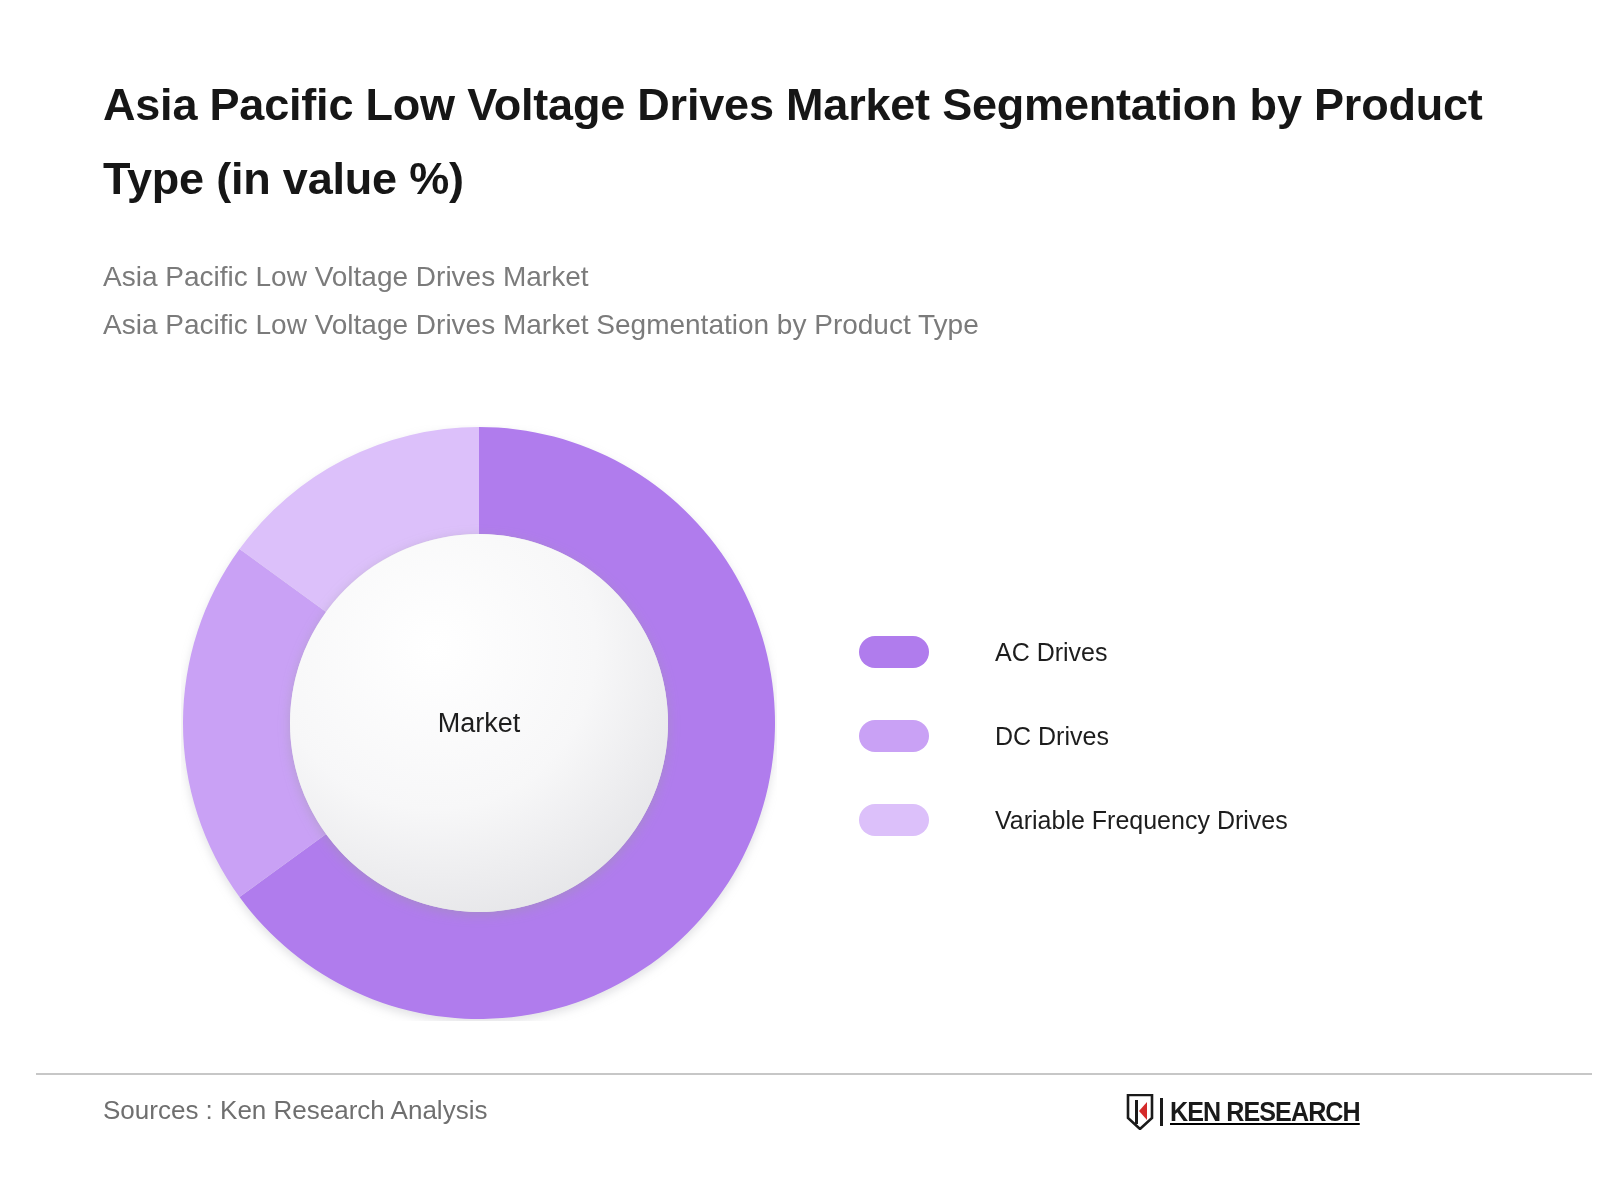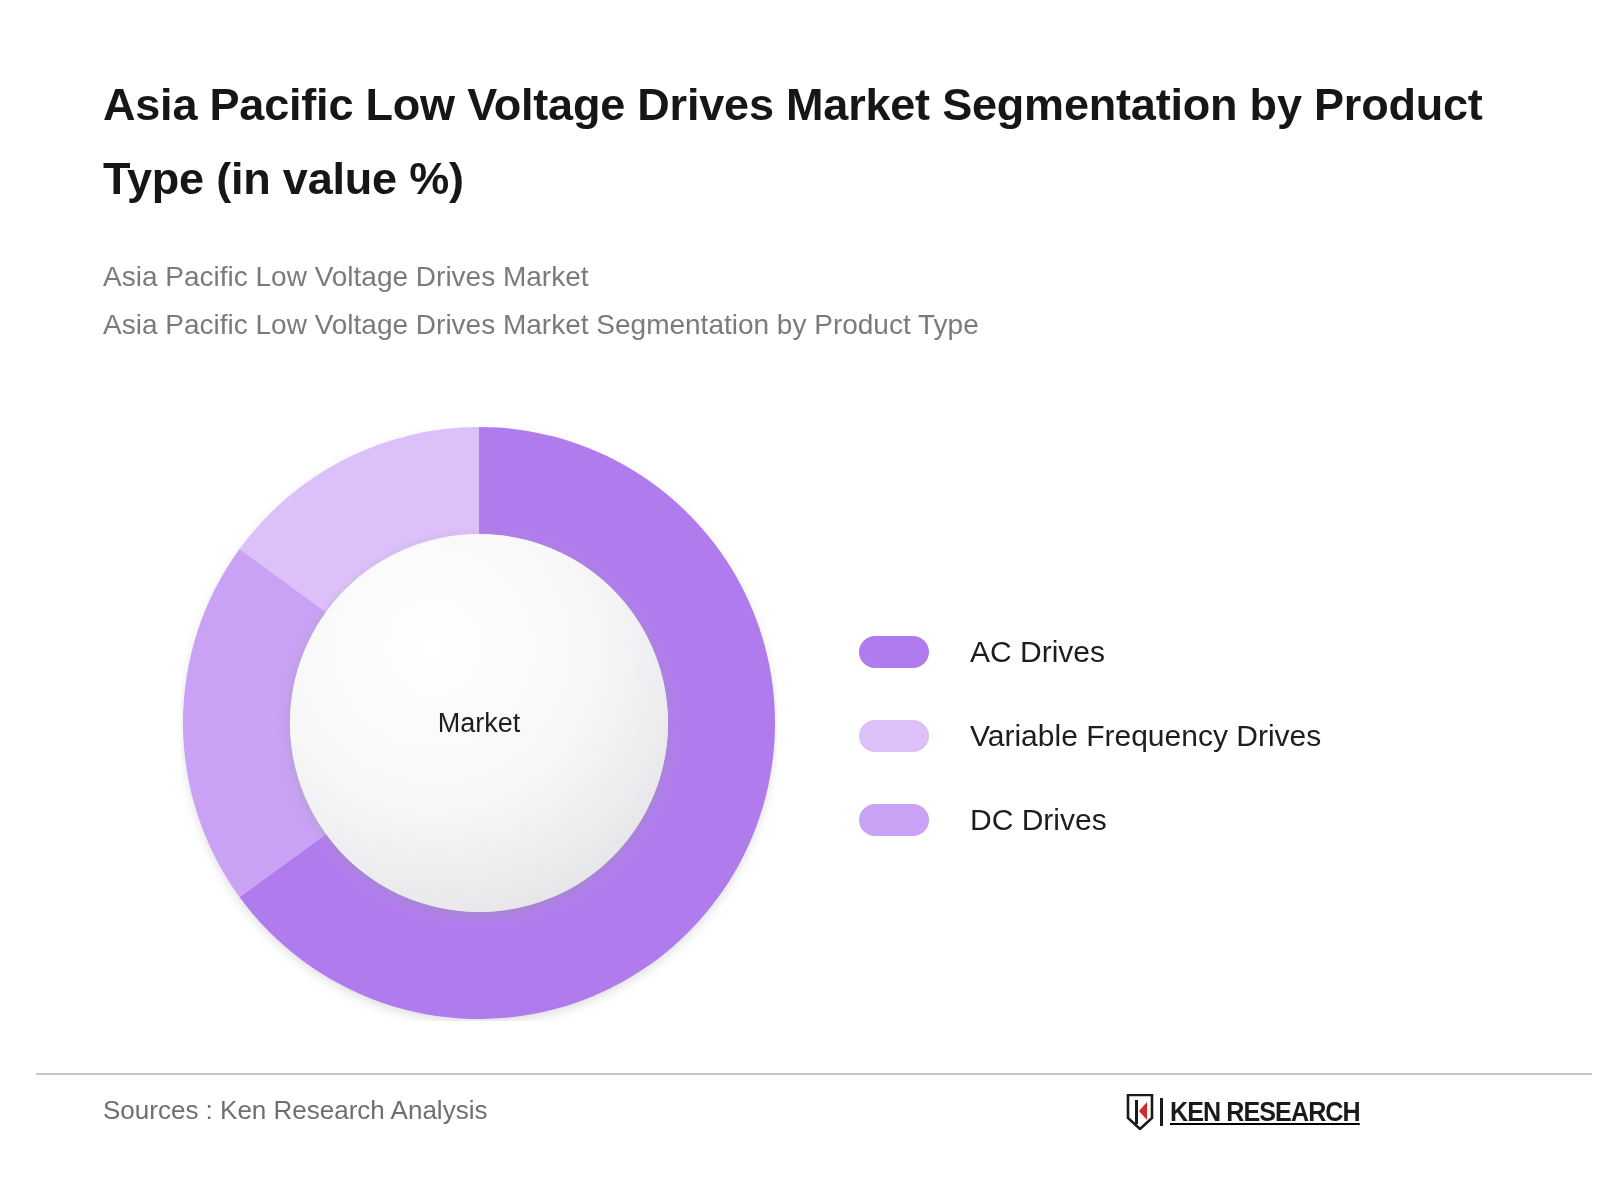--- a/index.html
+++ b/index.html
@@ -92,22 +92,22 @@
     align-items: center;
     height: 84px;
   }
   .legend-swatch {
     width: 70px;
     height: 32px;
     border-radius: 16px;
     flex: 0 0 auto;
   }
   .legend-label {
-    margin-left: 41px;
-    font-size: 30px;
+    margin-left: 66px;
+    font-size: 25px;
     color: #1d1d1d;
     white-space: nowrap;
   }
 
   
   .footer-rule {
     position: absolute;
     left: 22px;
     top: 1073px;
     width: 1556px;
@@ -198,27 +198,27 @@
     </div>
 
     <div class="legend">
 
       <div class="legend-item">
         <span class="legend-swatch" style="background:#b07ced"></span>
         <span class="legend-label">AC Drives</span>
       </div>
 
       <div class="legend-item">
+        <span class="legend-swatch" style="background:#c9a1f5"></span>
+        <span class="legend-label">DC Drives</span>
+      </div>
+
+      <div class="legend-item">
         <span class="legend-swatch" style="background:#dcc0fa"></span>
         <span class="legend-label">Variable Frequency Drives</span>
-      </div>
-
-      <div class="legend-item">
-        <span class="legend-swatch" style="background:#c9a1f5"></span>
-        <span class="legend-label">DC Drives</span>
       </div>
 
     </div>
   </div>
 
   <div class="footer-rule"></div>
 
   <div class="footer-source">Sources : Ken Research Analysis</div>
 
   <div class="brand">

